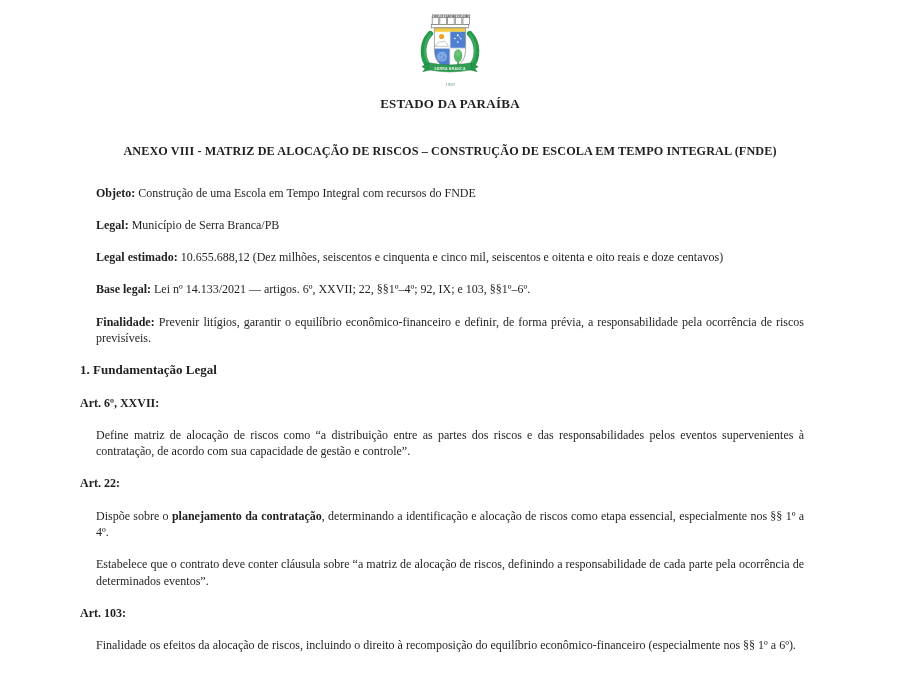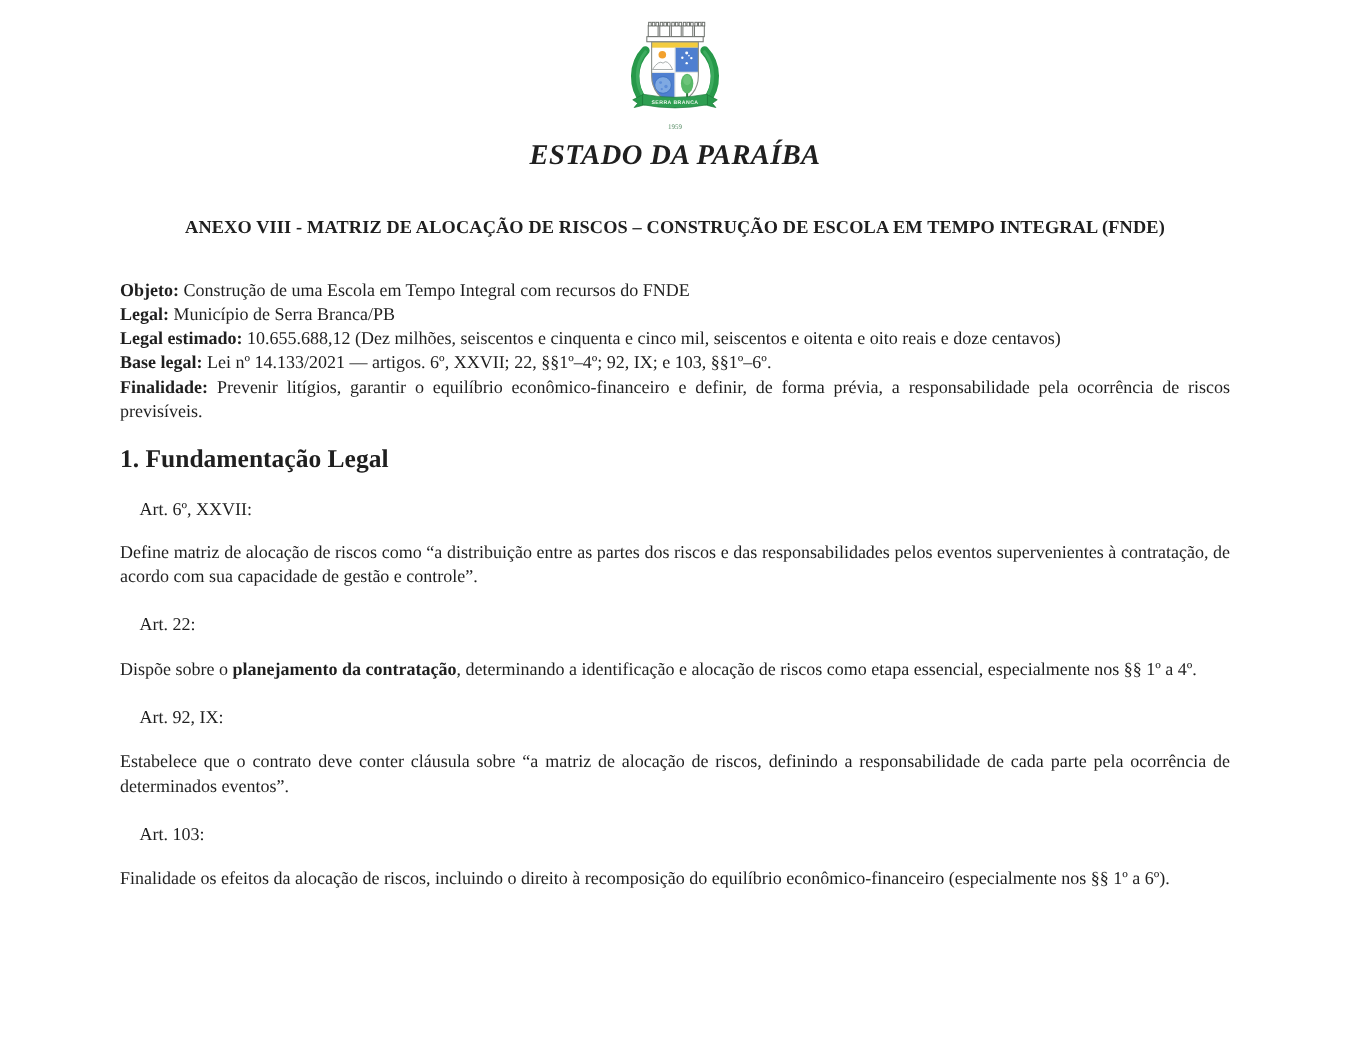--- a/index.html
+++ b/index.html
@@ -9,37 +9,37 @@
     background:#ffffff;
     font-family:"Liberation Serif","DejaVu Serif",serif;
     color:#1f1f1f;
     overflow:hidden;
     box-sizing:border-box;
   }
   .content{padding:0 80px;}
   .doc-header{text-align:center;padding-top:13px;}
   .crest{display:block;margin:0 auto;}
   .gov-line{
-    font-weight:bold;font-style:italic;
-    font-size:19px;line-height:18.5px;letter-spacing:.25px;
+    font-weight:bold;
+    font-size:13px;line-height:18.5px;letter-spacing:.25px;
   }
   .gov-lines{margin-top:5px;}
   .doc-title{
     font-size:12.2px;font-weight:bold;
     text-align:center;margin:29px 0 0 0;line-height:16px;letter-spacing:.1px;
   }
-  p{margin:0;font-size:12px;line-height:16.3px;}
+  p{margin:16px;font-size:12px;line-height:16.3px;}
   .justify{text-align:justify;}
   .info-block{margin-top:26px;}
   .section-heading{
-    font-size:17px;font-weight:bold;margin:16px 0 0 0;line-height:16.3px;
+    font-size:13px;font-weight:bold;margin:16px 0 0 0;line-height:16.3px;
   }
   .article{margin-top:16px;}
   .article h3{
-    font-size:12px;font-weight:normal;margin:13px;line-height:16.3px;
+    font-size:12px;font-weight:bold;margin:0;line-height:16.3px;
   }
   .em-run{}
   .strong-run{font-weight:bold;font-family:Liberation Serif, serif;}
 </style>
 </head>
 <body>
 
 <div class="page">
 
   <header class="doc-header">
@@ -164,21 +164,20 @@
     </article>
 
     <article class="article">
       <h3>Art. 22:</h3>
       <p class="justify">
         <span>Dispõe sobre o </span><span class="strong-run">planejamento da contratação</span><span>, determinando a identificação e alocação de riscos como etapa essencial, especialmente nos §§ 1º a 4º.</span>
       </p>
     </article>
 
     <article class="article">
-      <h3>Art. 92, IX:</h3>
       <p class="justify">Estabelece que o contrato deve conter cláusula sobre “a matriz de alocação de riscos, definindo a responsabilidade de cada parte pela ocorrência de determinados eventos”.</p>
     </article>
 
     <article class="article">
       <h3>Art. 103:</h3>
       <p class="justify">Finalidade os efeitos da alocação de riscos, incluindo o direito à recomposição do equilíbrio econômico-financeiro (especialmente nos §§ 1º a 6º).</p>
     </article>
 
   </div>
 </div>

